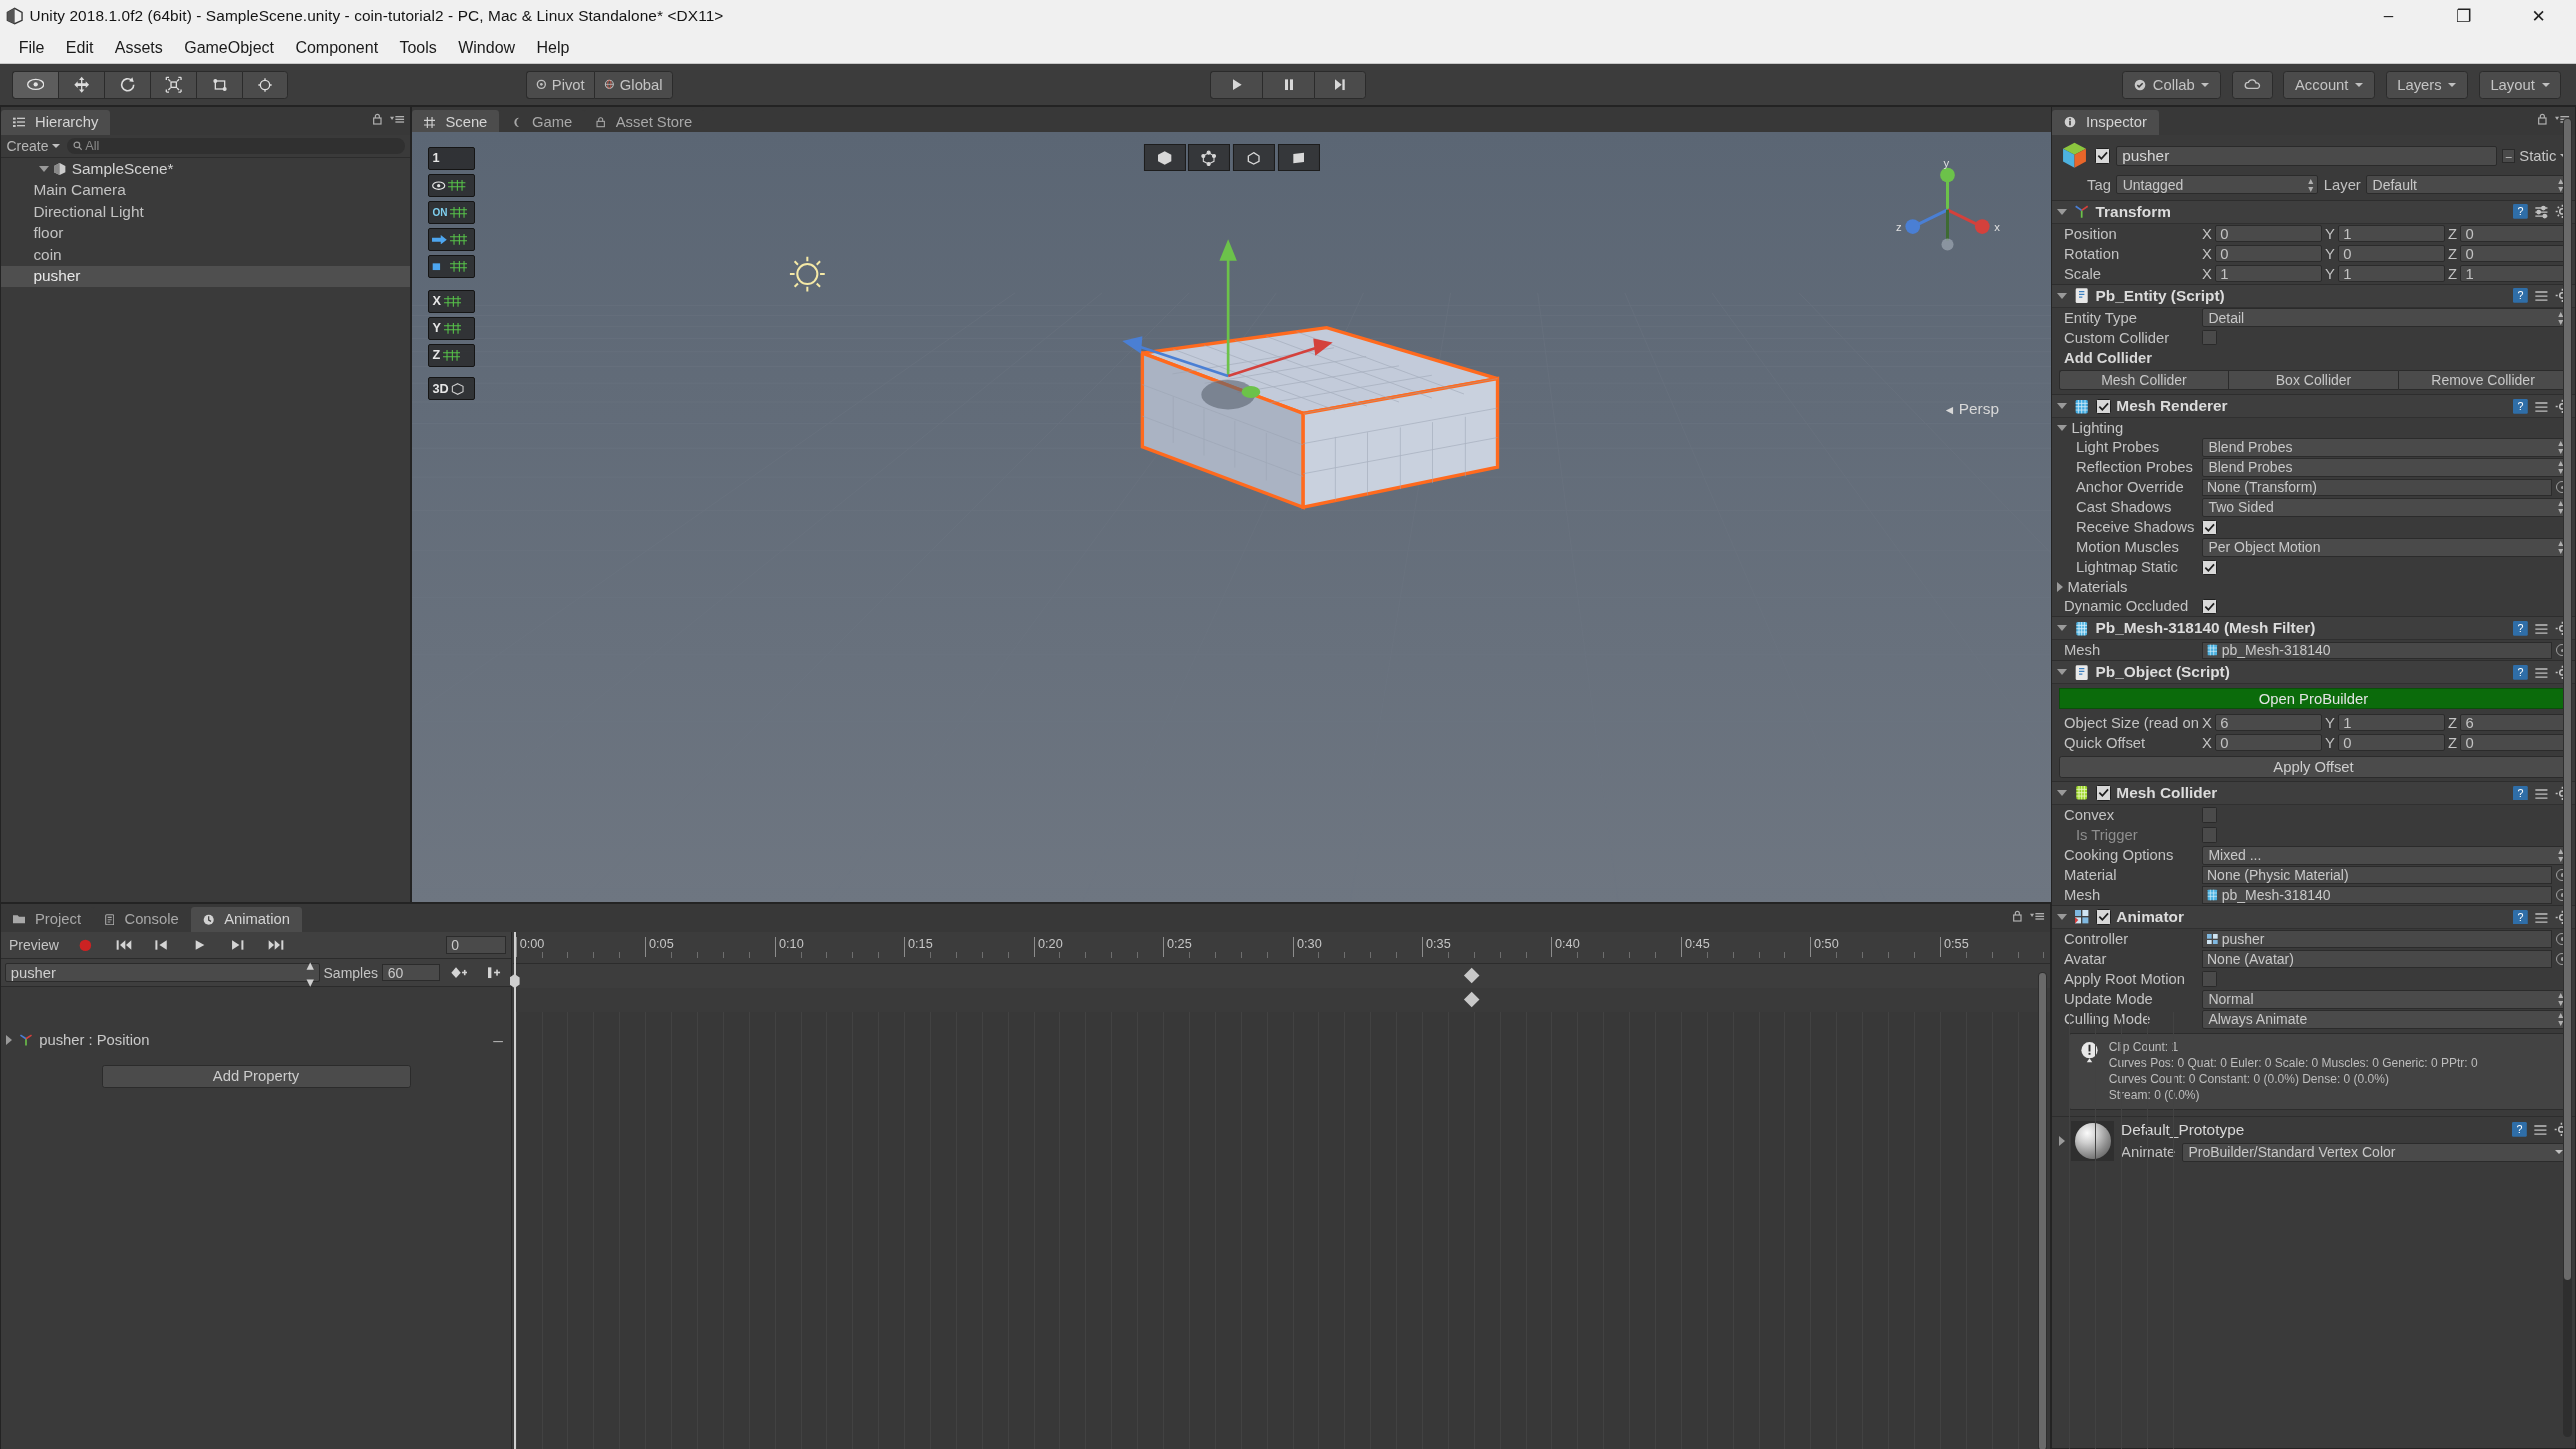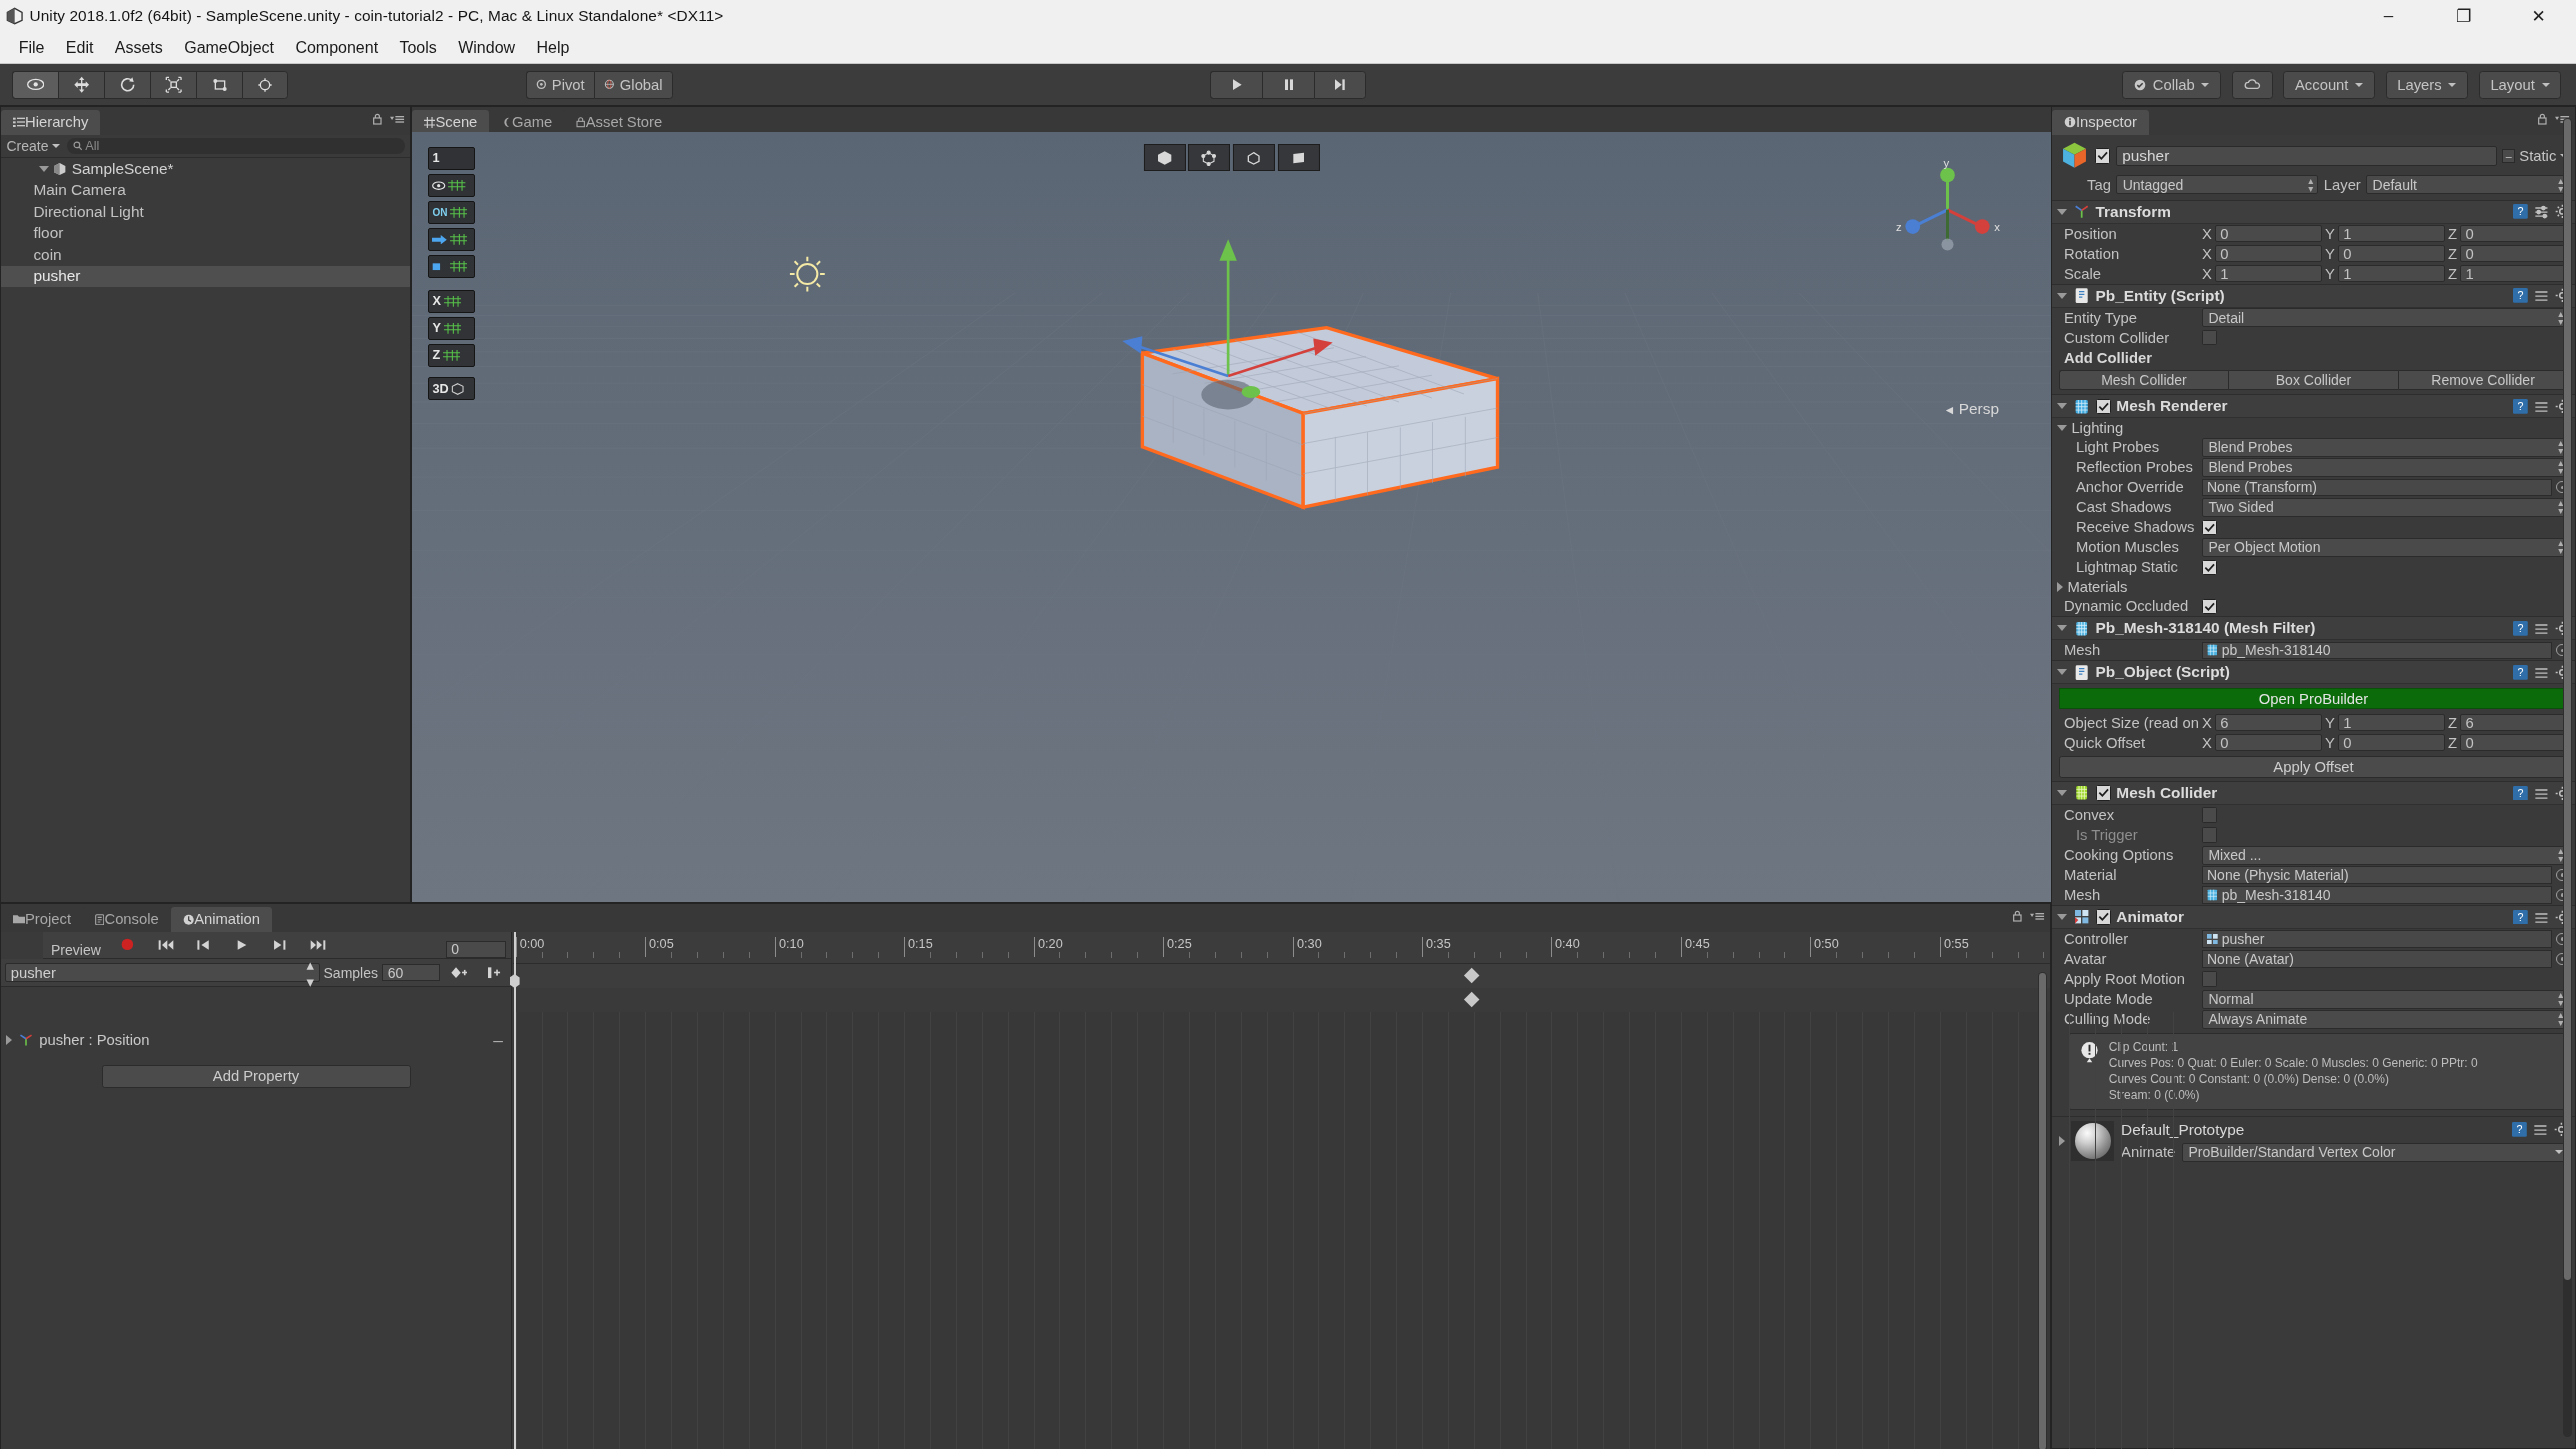--- a/index.html
+++ b/index.html
@@ -44,21 +44,21 @@
         display:flex;align-items:center;padding:0 10.7px;gap:6.7px;color:#c4c4c4;font-size:14.8px;}
   .caret{width:0;height:0;border-left:4px solid transparent;border-right:4px solid transparent;
          border-top:4.7px solid #c0c0c0;}
 
   
   .workspace{position:absolute;top:106px;left:0;right:0;bottom:0;background:#383838;}
 
   
   .panel{position:absolute;background:#3a3a3a;border:0.7px solid #232323;}
   .tabrow{height:28px;background:#383838;display:flex;align-items:flex-end;position:relative;}
-  .tab{height:25.5px;display:flex;align-items:center;gap:0;padding:0 12px;
+  .tab{height:25.5px;display:flex;align-items:center;gap:10px;padding:0 12px;
        background:#383838;color:#a8a8a8;font-size:14.8px;border-radius:3.4px 3.4px 0 0;}
   .tab.active{background:#4c4c4c;color:#d4d4d4;}
   .tab-tools{position:absolute;right:5.4px;top:6px;display:flex;gap:6.7px;align-items:center;}
 
   
   #hierarchy{left:0;top:0;width:411px;height:797px;}
   .hier-toolbar{height:23px;background:#3a3a3a;display:flex;align-items:center;
                 padding:0 5.4px;gap:6.7px;border-bottom:0.7px solid #2c2c2c;}
   .create-btn{display:flex;align-items:center;gap:4px;color:#b6b6b6;font-size:14px;}
   .searchbox{flex:1;height:16px;background:#303030;border-radius:8px;display:flex;
@@ -156,22 +156,22 @@
            color:#c6c6c6;font-size:14.8px;}
   .matfoot{display:flex;align-items:center;gap:6.7px;padding:4px 6.7px;border-top:0.7px solid #2d2d2d;}
   .sphere{width:36px;height:36px;border-radius:50%;flex:none;
           background:radial-gradient(circle at 34% 28%,#fbfbfb 0%,#d0d0d0 28%,#8c8c8c 62%,#4a4a4a 100%);}
   .matbox{width:43px;height:40px;background:#2f2f2f;display:flex;align-items:center;justify-content:center;flex:none;}
 
   
   #animation{left:0;top:797px;width:2051px;height:652px;background:#3a3a3a;}
   .anim-left{position:absolute;left:0;top:28px;width:511px;bottom:0;background:#3a3a3a;
              border-right:0.7px solid #282828;}
-  .anim-ctrl{height:27px;background:#404040;display:flex;align-items:flex-end;
-             border-bottom:0.7px solid #2b2b2b;margin-left:42px;}
+  .anim-ctrl{height:27px;background:#404040;display:flex;align-items:center;
+             border-bottom:0.7px solid #2b2b2b;}
   .ac-lbl{padding:0 8px;color:#c4c4c4;font-size:14px;}
   .ac-btn{width:38px;height:27px;display:flex;align-items:center;justify-content:center;}
   .frame-field{margin-left:auto;margin-right:5.4px;width:60px;height:17.4px;background:#4a4a4a;
                border:0.7px solid #2b2b2b;display:flex;align-items:center;padding:0 4.7px;
                color:#c9c9c9;font-size:14px;}
   .clip-row{height:28px;background:#3e3e3e;display:flex;align-items:center;gap:4px;
             padding:0 4px;border-bottom:0.7px solid #2b2b2b;}
   .clip-dd{flex:1;height:19px;background:#4a4a4a;border:0.7px solid #2b2b2b;border-radius:2px;
            display:flex;align-items:center;justify-content:space-between;padding:0 4.7px;
            color:#cfcfcf;font-size:14.8px;}

